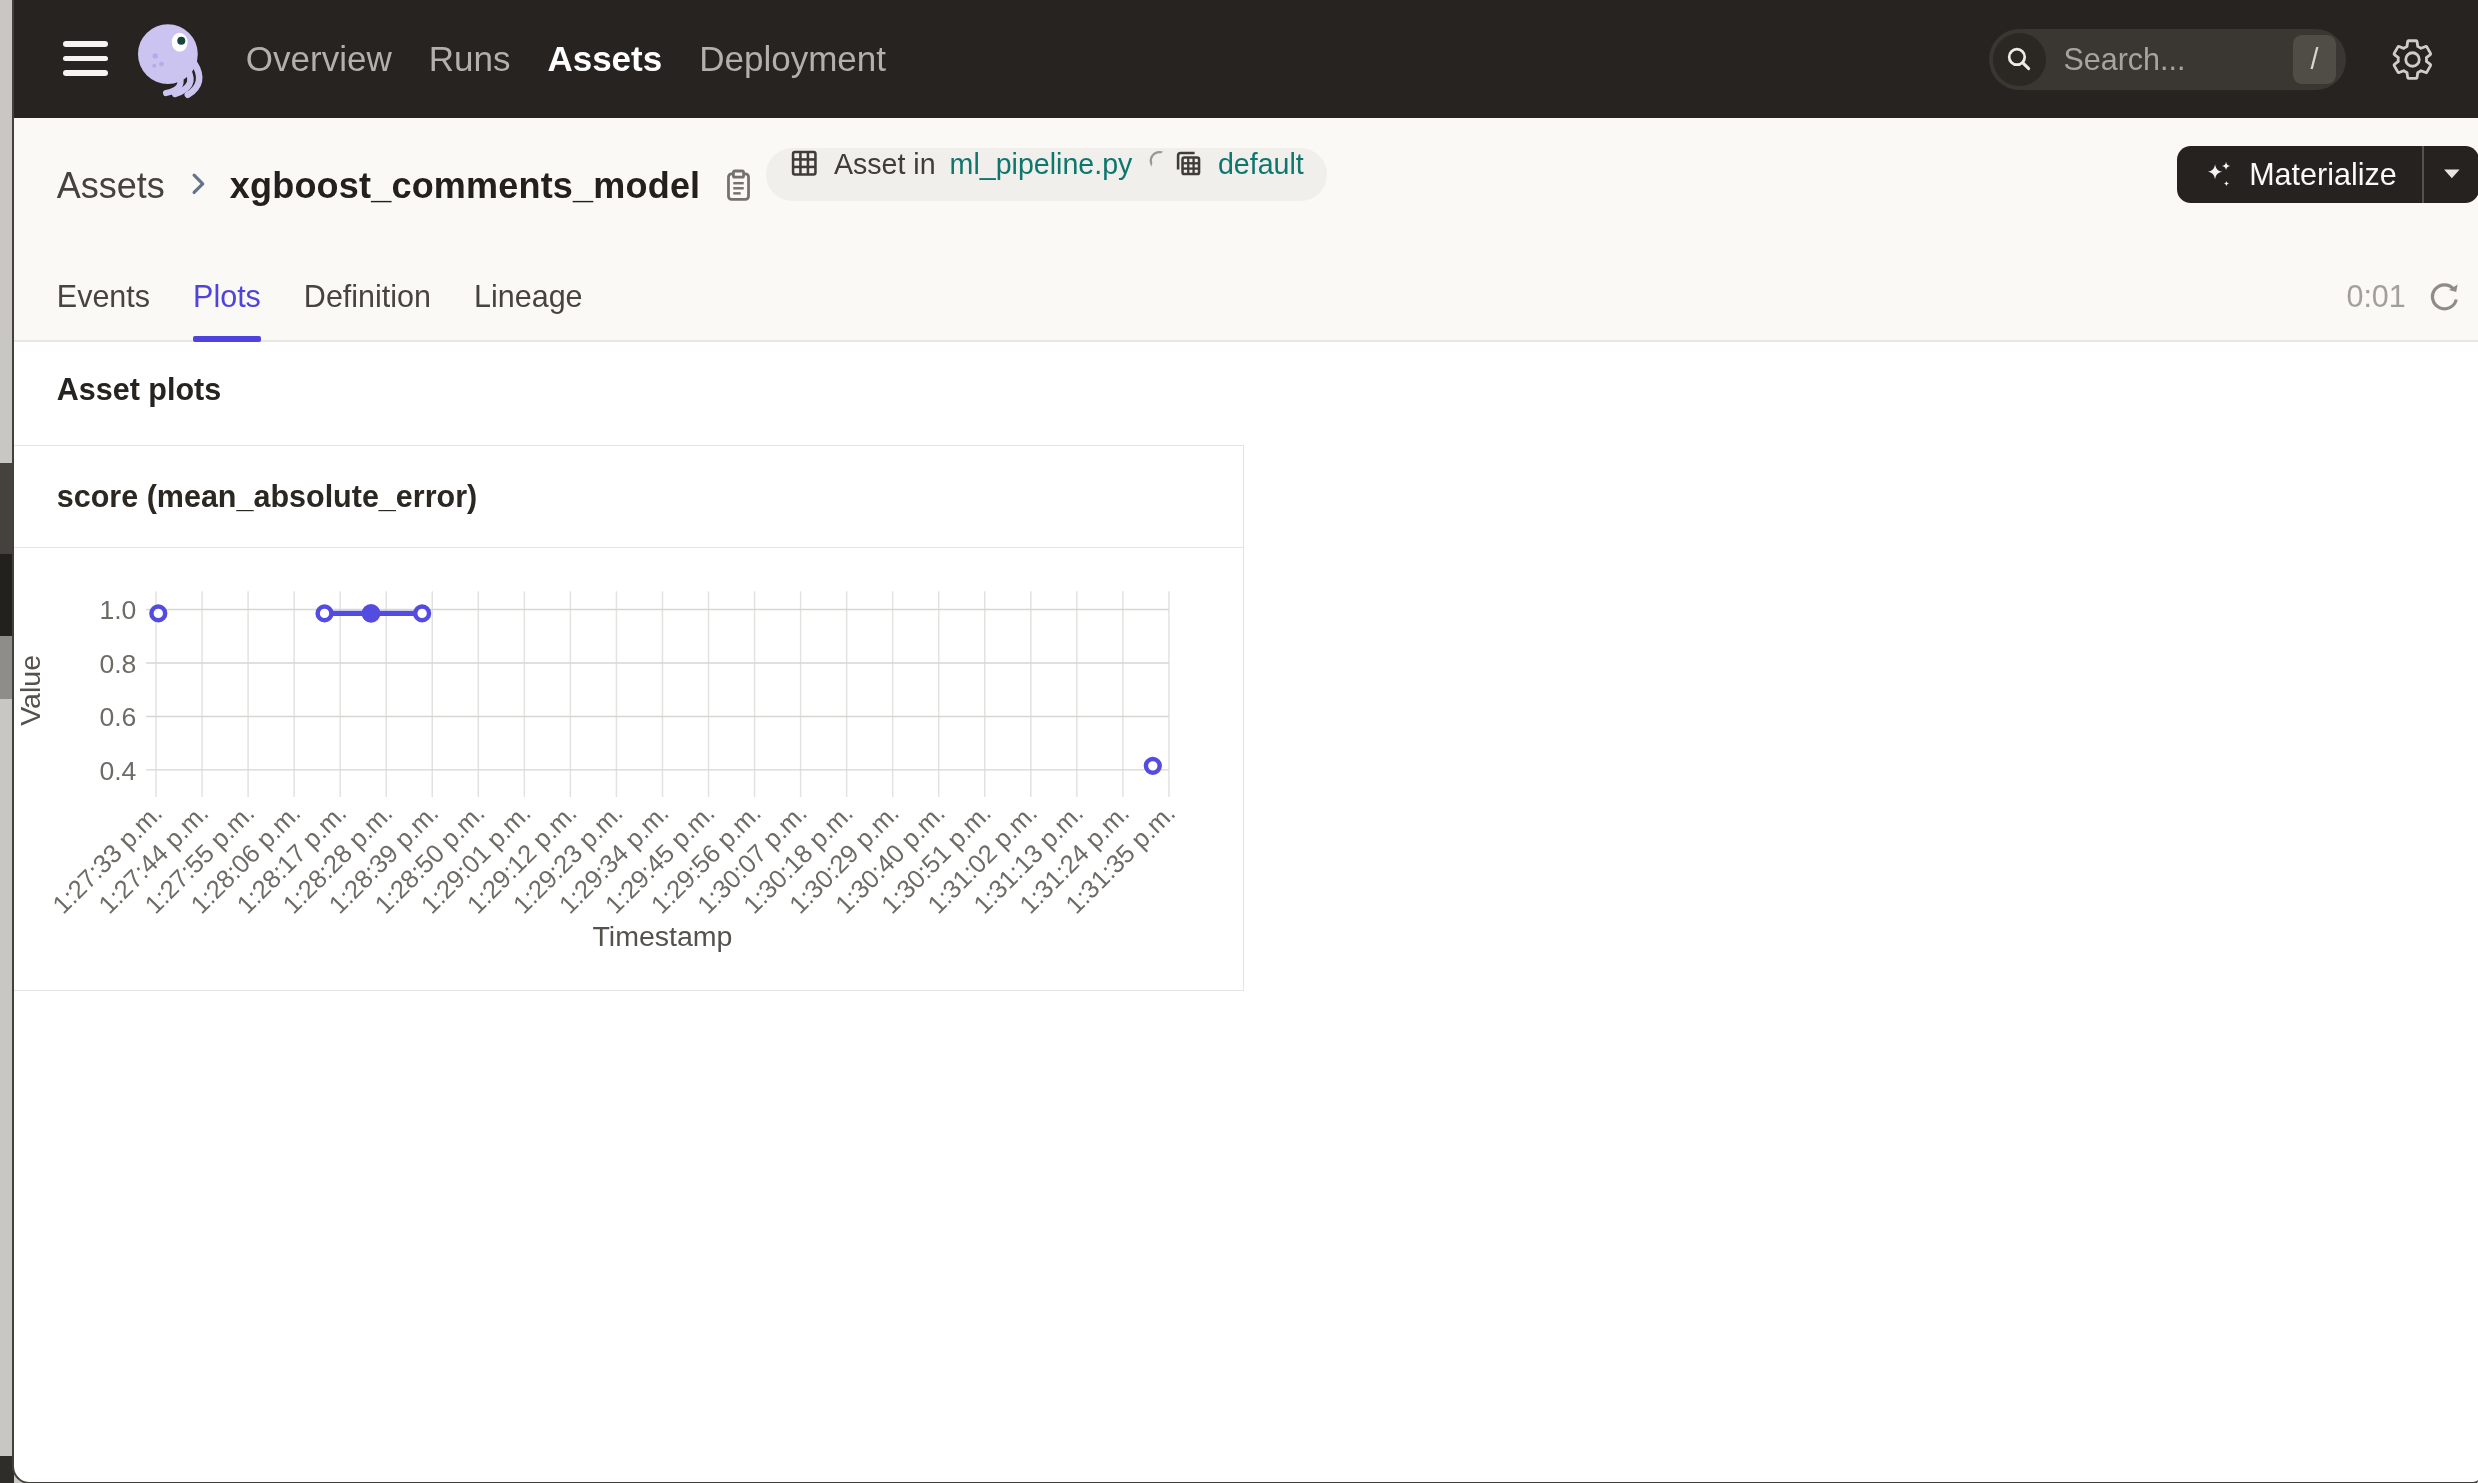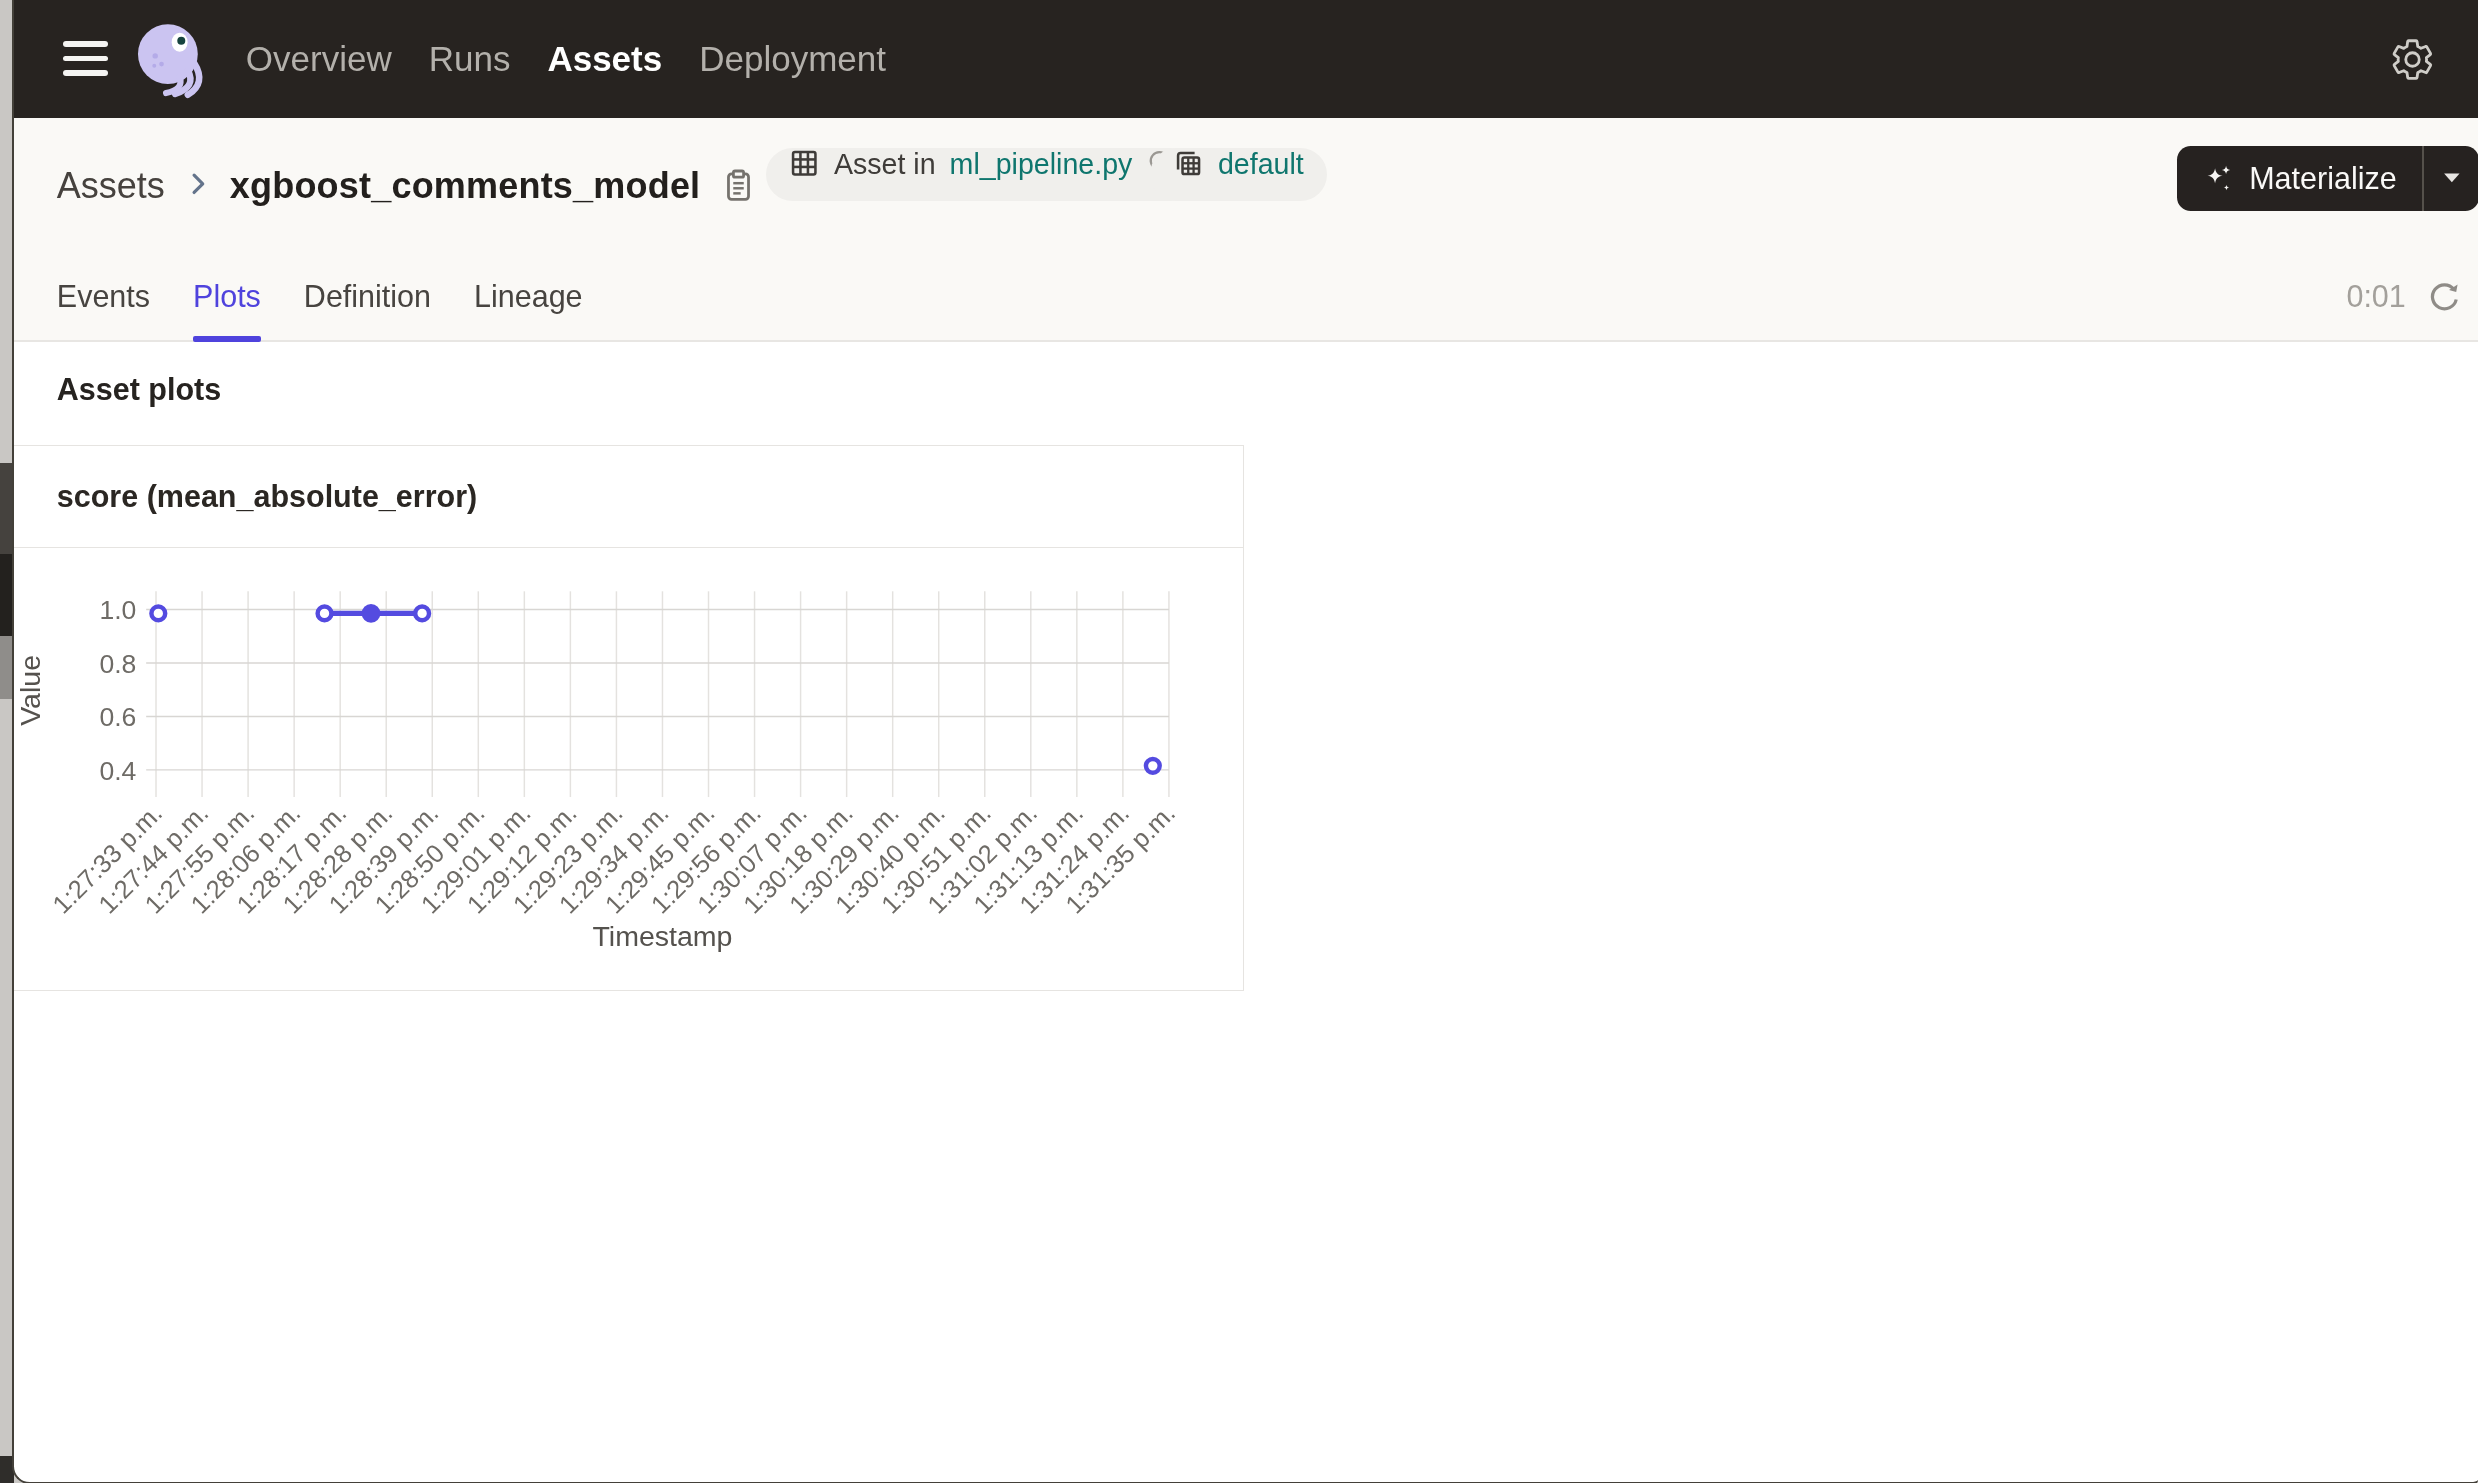--- a/index.html
+++ b/index.html
@@ -49,21 +49,21 @@
   .crumb-title { font-size:36px; font-weight:700; color:#23201D; letter-spacing:0.2px; }
   .copy-btn { margin-left:19.7px; cursor:pointer; display:flex; align-items:center; }
 
   .pill { position:absolute; top:29.6px; height:53px; background:#F0EFEC; border-radius:26.6px;
           display:flex; padding:0 23.6px; gap:14px; font-size:28.6px;
           color:#3F3C39; cursor:pointer; }
   .pill .link { color:#0f766e; }
   .pill1 { left:752px; }
   .pill2 { left:1136px; }
 
-  .materialize { position:absolute; left:2163px; top:27.6px; height:65px; background:#262220;
+  .materialize { position:absolute; left:2163px; top:27.6px; height:57px; background:#262220;
                  border-radius:13.8px; display:flex; align-items:center; color:#FAF9F7; }
   .materialize .main { display:flex; align-items:center; gap:13.8px; padding:0 25.6px; height:100%;
                        cursor:pointer; font-size:30.5px; font-weight:500; }
   .materialize .vsep { width:2px; height:100%; background:#55514B; }
   .materialize .caret { width:55px; height:100%; display:flex; align-items:center;
                         justify-content:center; cursor:pointer; }
 
   
   .tabs-row { position:absolute; left:0; top:252px; width:100%; height:90px;
               border-bottom:2px solid #E8E6E3; background:#FAF9F6; }
@@ -118,20 +118,30 @@
         <circle cx="15" cy="22" r="1.5" fill="#B4ABE8"></circle>
         <circle cx="18.5" cy="26.5" r="1.3" fill="#B4ABE8"></circle>
         <circle cx="14.5" cy="27.5" r="1.1" fill="#B4ABE8"></circle>
       </svg>
     </div>
     <div class="nav">
       <span class="item">Overview</span>
       <span class="item">Runs</span>
       <span class="item active">Assets</span>
       <span class="item">Deployment</span>
+    </div>
+    <div class="search">
+      <span class="mag">
+        <svg viewBox="0 0 24 24" width="29.6" height="29.6">
+          <circle cx="10.5" cy="10.5" r="6.3" fill="none" stroke="#EDEBE8" stroke-width="2.2"></circle>
+          <line x1="15.3" y1="15.3" x2="20" y2="20" stroke="#EDEBE8" stroke-width="2.4" stroke-linecap="round"></line>
+        </svg>
+      </span>
+      <input readonly="" placeholder="Search..." style="">
+      <span class="slash">/</span>
     </div>
     <div class="gear">
       <svg viewBox="0 0 24 24" width="45" height="45">
         <path d="M19.4 13c.04-.32.1-.65.1-1s-.06-.68-.1-1l2.1-1.65a.5.5 0 0 0 .12-.64l-2-3.46a.5.5 0 0 0-.6-.22l-2.49 1a7.3 7.3 0 0 0-1.73-1l-.38-2.65A.5.5 0 0 0 13.92 2h-4a.5.5 0 0 0-.5.42L9.05 5.07c-.63.26-1.2.6-1.73 1l-2.49-1a.5.5 0 0 0-.6.22l-2 3.46a.5.5 0 0 0 .12.64L4.45 11c-.04.32-.1.65-.1 1s.06.68.1 1l-2.1 1.65a.5.5 0 0 0-.12.64l2 3.46c.14.24.42.33.6.22l2.49-1c.53.4 1.1.74 1.73 1l.38 2.65a.5.5 0 0 0 .5.42h4a.5.5 0 0 0 .5-.42l.38-2.65c.63-.26 1.2-.6 1.73-1l2.49 1c.24.1.5 0 .6-.22l2-3.46a.5.5 0 0 0-.12-.64L19.4 13z M12 15.6a3.6 3.6 0 1 1 0-7.2 3.6 3.6 0 0 1 0 7.2z" fill="none" stroke="#CFCDC8" stroke-width="1.5" stroke-linejoin="round"></path>
       </svg>
     </div>
   </div>
 
   <div class="band">
     <div class="crumb-row">

